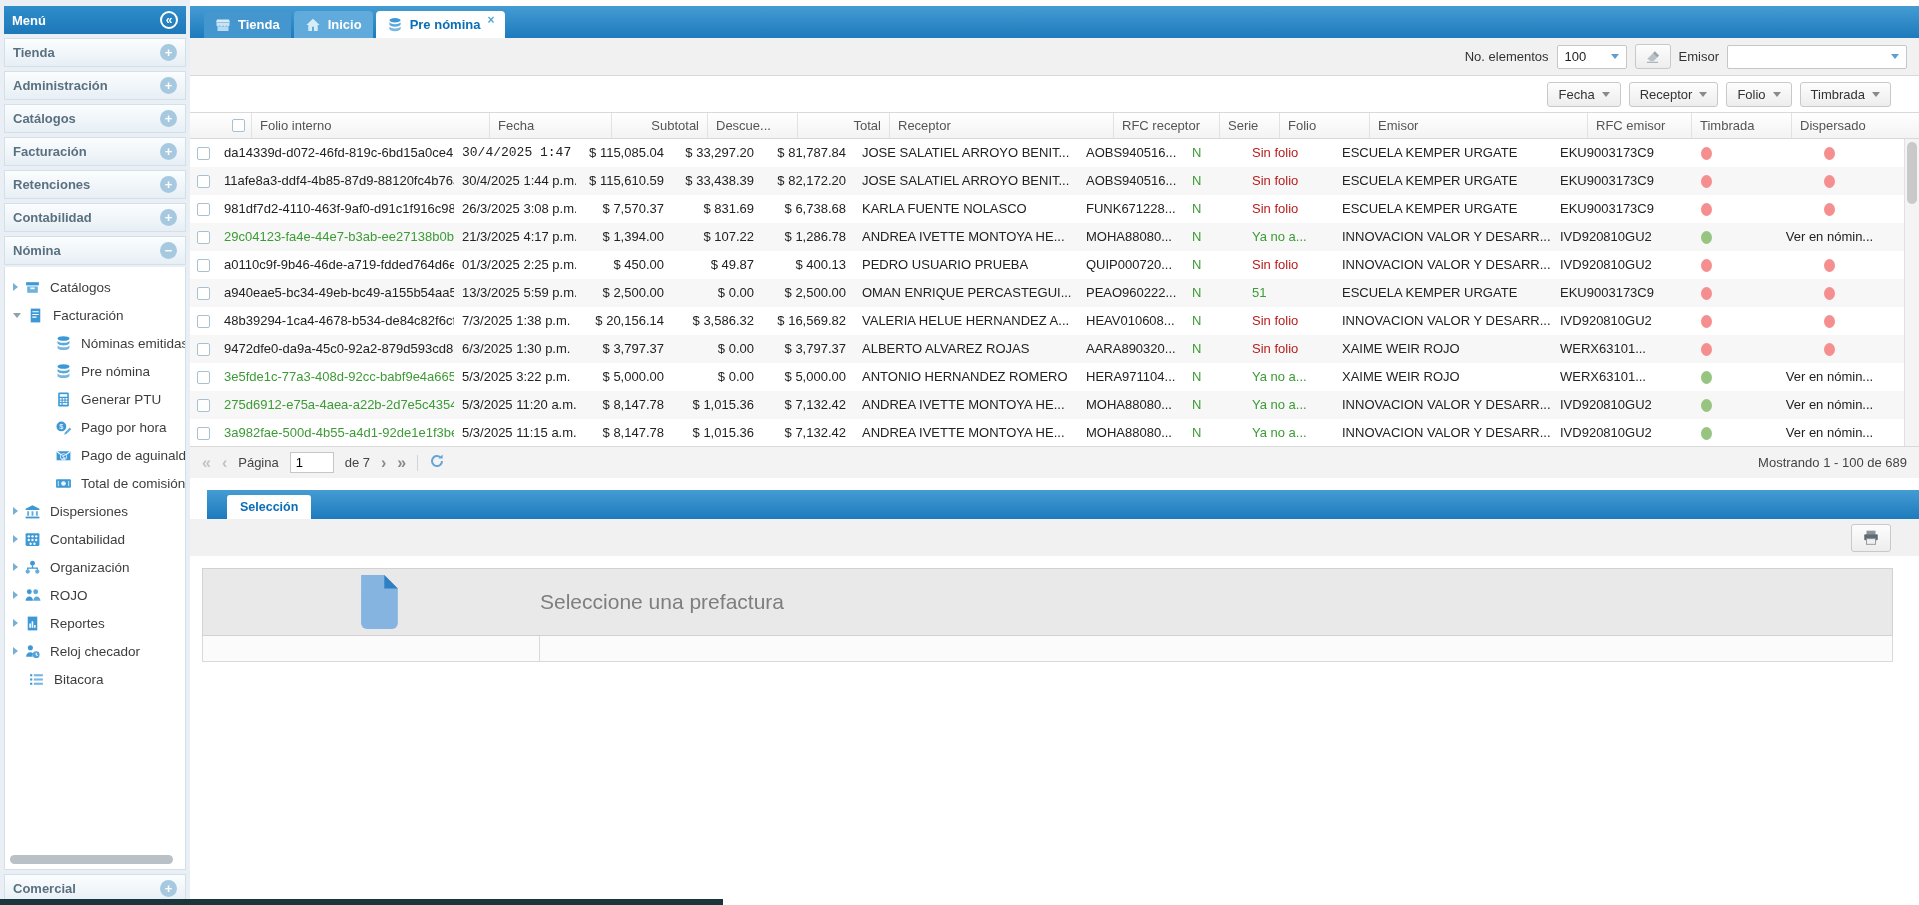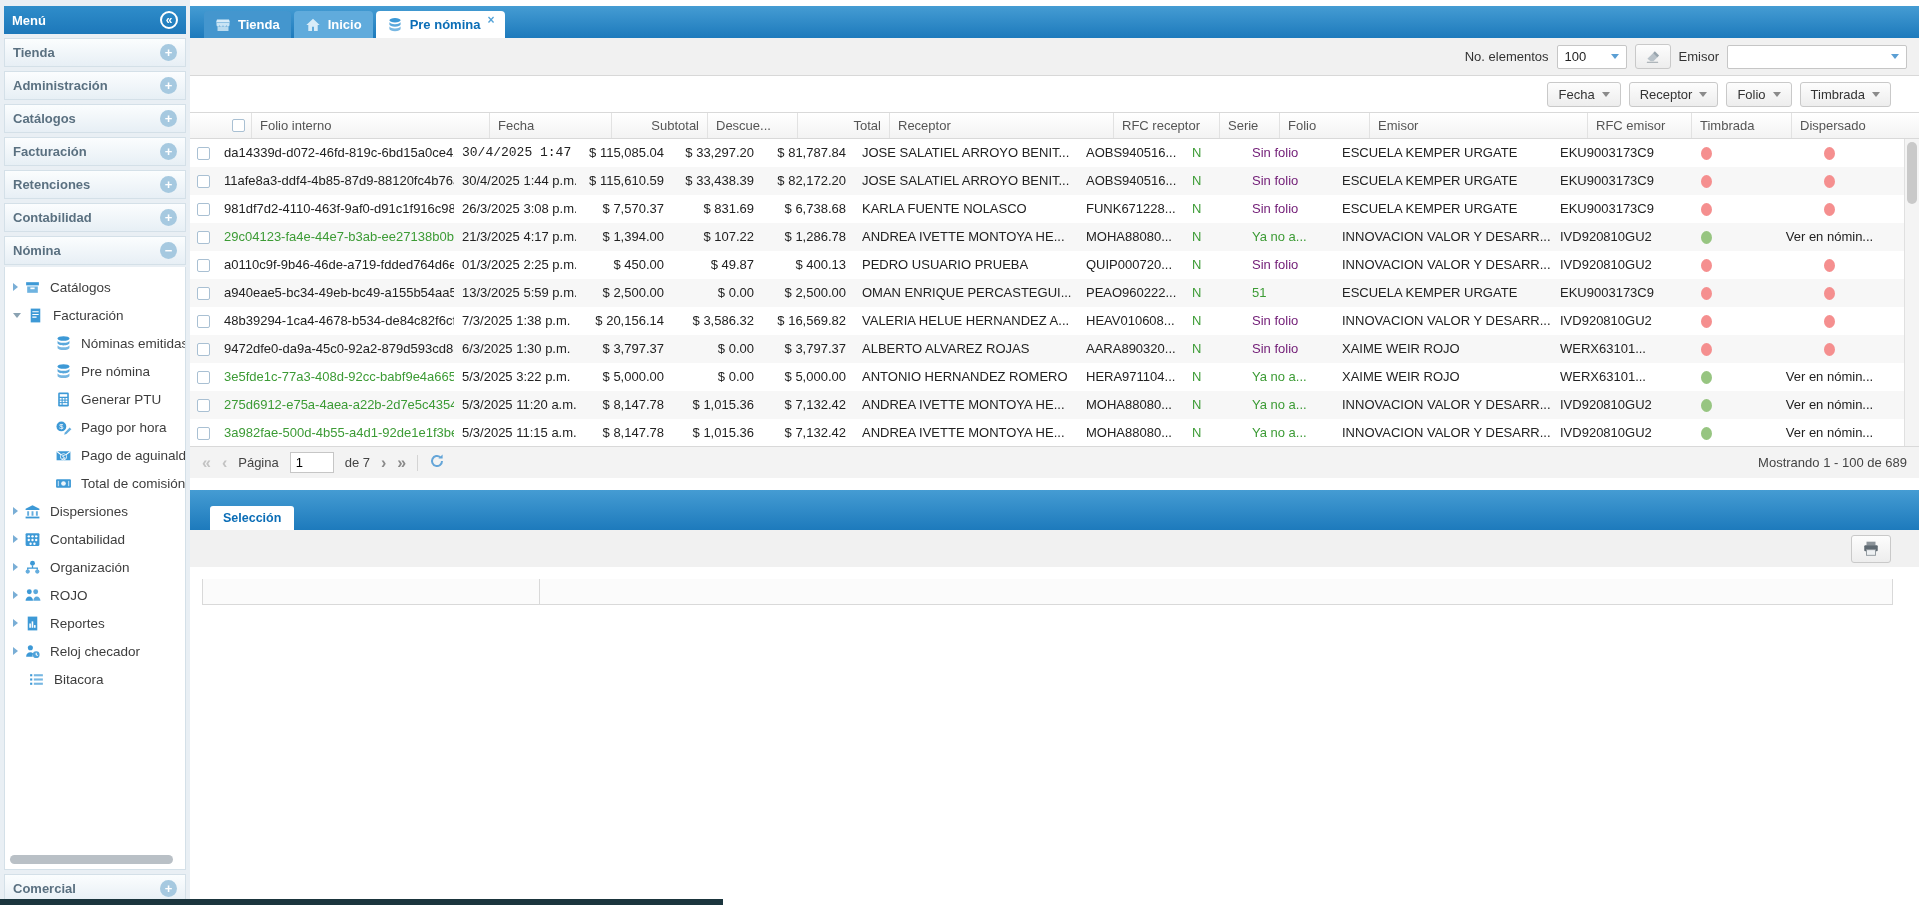--- a/index.html
+++ b/index.html
@@ -69,41 +69,41 @@
                border-bottom:1px solid #d9d9d9; display:flex; font-size:13px; color:#555; flex:none;padding-left:36px; }
   .hcell { line-height:25px; padding:0 8px; border-right:1px solid #e2e2e2; white-space:nowrap; overflow:hidden; flex:none; }
   .hcell.cbx, .bcell.cbx { display:flex; align-items:center; justify-content:center; padding:0; }
   .grid-body { position:relative; height:307px; overflow:hidden; flex:none; }
   .grow { height:28px; display:flex; cursor:pointer; }
   .grow:nth-child(even) { background:#f7f7f7; }
   .bcell { line-height:28px; padding:0 8px; font-size:13px; color:#222; white-space:nowrap; overflow:hidden; flex:none; }
   .al-r { text-align:right; }
   .al-c { text-align:center; }
   .txt-green { color:#3c9b35; }
-  .txt-orange { color:#701a75; }
+  .txt-orange { color:#b91c1c; }
   .cb { width:13px; height:13px; border:1px solid #a9c0d3; border-radius:2px; background:#fff; display:inline-block; }
   .dot { width:11px; height:13px; border-radius:50%; display:inline-block; vertical-align:middle; }
   .dot-red { background:#f58f8f; }
   .dot-green { background:#97c581; }
   .vscroll { position:absolute; right:0; top:0; bottom:0; width:15px; background:#f4f4f4; border-left:1px solid #e0e0e0; }
   .vthumb { position:absolute; top:3px; left:2px; width:10px; height:62px; background:#c9c9c9; border-radius:6px; }
 
   .pager { height:32px; background:#f3f3f3; border-top:1px solid #d9d9d9; display:flex; align-items:center;
            padding:0 12px; gap:11px; font-size:13px; color:#444; flex:none; }
   .pgbtn { font-size:16px; font-weight:bold; cursor:pointer; }
   .pg-dis { color:#c3c3c3; }
   .pg-en { color:#8a8a8a; }
   .page-input { width:44px; height:21px; border:1px solid #c6c6c6; text-align:left; padding-left:5px; font-size:13px; font-family:inherit; }
   .sep { width:1px; height:16px; background:#d4d4d4; }
   .refresh .ico { width:16px; height:16px; }
   .showing { margin-left:auto; }
 
   
   .gap12 { height:12px; background:#fff; flex:none; }
-  .sel-strip { height:40px; background:linear-gradient(#459cd3,#1d7abc); display:flex; align-items:flex-end; padding-left:20px; flex:none; }
+  .sel-strip { height:29px; background:linear-gradient(#459cd3,#1d7abc); display:flex; align-items:flex-end; padding-left:20px; flex:none;margin-left:17px; }
   .sel-tab { height:24px; background:#fff; color:#0a6db6; font-weight:bold; font-size:12.5px; padding:0 13px;
              display:flex; align-items:center; border-radius:3px 3px 0 0; cursor:pointer; }
   .sel-toolbar { height:37px; background:#f1f1f1; display:flex; align-items:center; justify-content:flex-end; padding-right:28px; flex:none; }
   .print-btn { width:40px; height:28px; background:linear-gradient(#fdfdfd,#ededed); border:1px solid #c9c9c9;
                border-radius:3px; display:flex; align-items:center; justify-content:center; cursor:pointer; }
   .print-btn .ico { width:18px; height:18px; }
   .sel-empty { margin:0 26px 0 12px; height:68px; background:#e9e9e9; border:1px solid #d2d2d2; display:flex; align-items:center; flex:none; }
   .doc-icon { width:47px; height:58px; margin-left:152px; flex:none; }
   .doc-icon svg { width:100%; height:100%; display:block; }
   .empty-text { margin-left:138px; font-size:21px; color:#7e7e7e; }
@@ -683,20 +683,29 @@
         <span class="ico">
             <svg viewBox="0 0 16 16">
               <rect x="4" y="1.5" width="8" height="3.5" fill="#8b9399"></rect>
               <rect x="2" y="4.6" width="12" height="5.4" rx="1" fill="#5f6a72"></rect>
               <rect x="4" y="8.6" width="8" height="5" fill="#eef1f3" stroke="#8b9399" stroke-width=".8"></rect>
             </svg>
           </span>
       </span>
     </div>
     <div class="gap12"></div>
+    <div class="sel-empty">
+      <span class="doc-icon">
+        <svg viewBox="0 0 24 30">
+            <path d="M3 1h12l7 7v18a3 3 0 0 1-3 3H6a3 3 0 0 1-3-3z" fill="#85b4e0"></path>
+            <path d="M15 1l7 7h-7z" fill="#2f7fc3"></path>
+          </svg>
+      </span>
+      <span class="empty-text">Seleccione una prefactura</span>
+    </div>
     <div class="sel-cells">
       <div class="sel-cell1"></div>
       <div class="sel-cell2"></div>
     </div>
 
   </div>
 </div>
 
 <div class="bottom-strip"></div>
 

